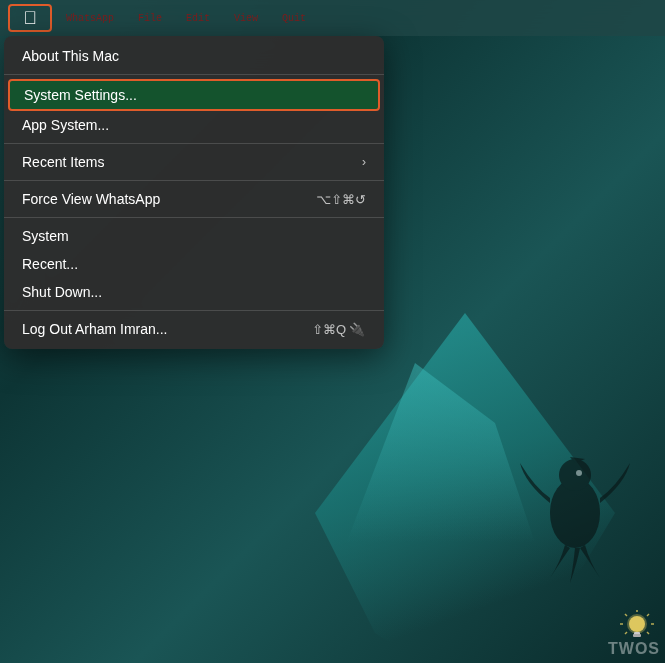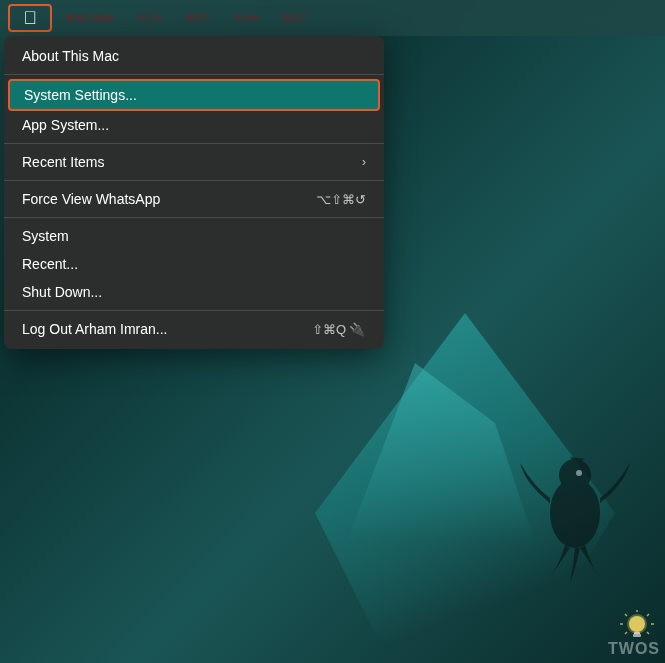--- a/index.html
+++ b/index.html
@@ -122,21 +122,21 @@
       align-items: center;
       justify-content: space-between;
       padding: 6px 18px;
       color: white;
       font-size: 14px;
       cursor: pointer;
       min-height: 28px;
     }
 
     .menu-item.highlighted {
-      background: #0f766e;
+      background: #14532d;
       border: 2px solid #e05c2a;
       border-radius: 4px;
       margin: 0 4px;
       padding: 6px 14px;
     }
 
     .menu-separator {
       height: 1px;
       background: rgba(255,255,255,0.15);
       margin: 4px 0;

